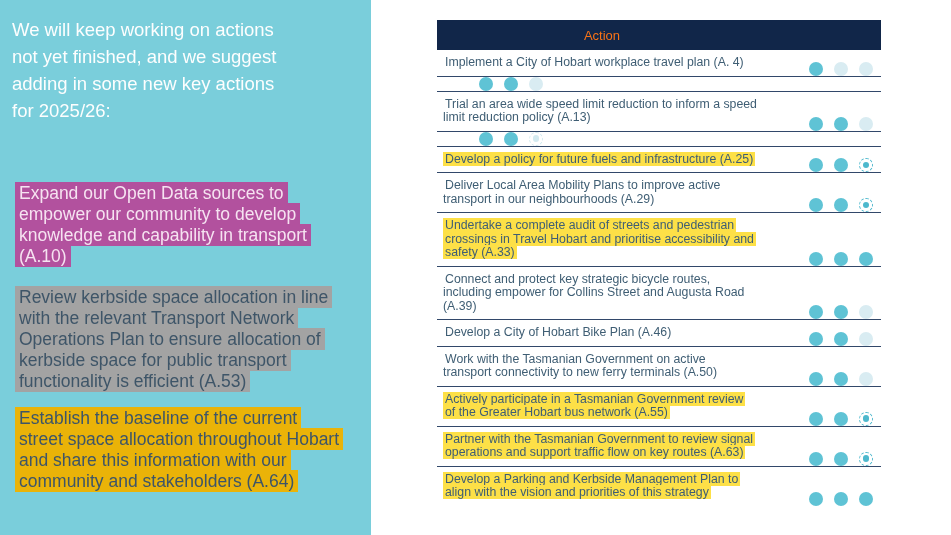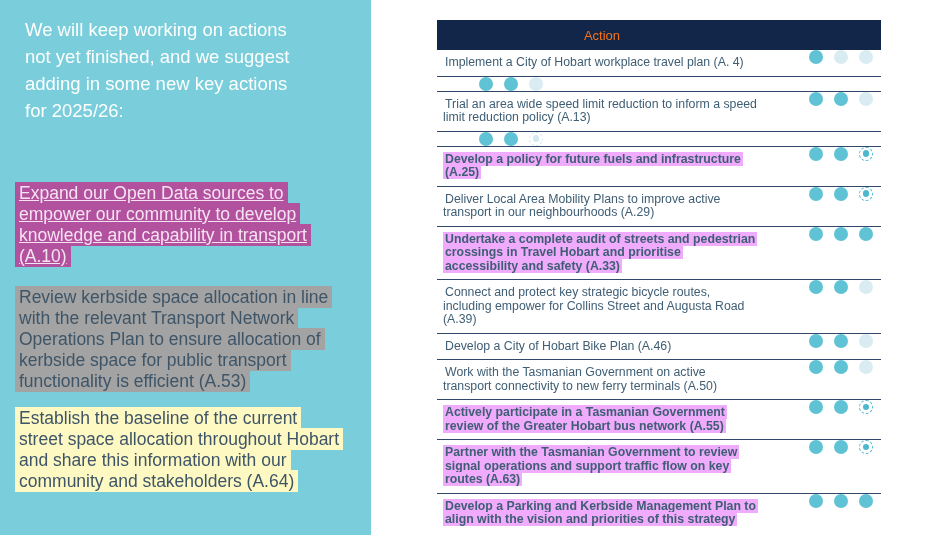--- a/index.html
+++ b/index.html
@@ -11,21 +11,21 @@
     position:relative;
   }
   .slide { position:absolute; inset:0; }
 
   
   .left-panel {
     position:absolute; left:0; top:0; width:371px; height:535px;
     background:#7acedb;
   }
   .intro {
-    position:absolute; left:25px; top:16px; width:330px;
+    position:absolute; left:12px; top:16px; width:330px;
     margin:0;
     color:#fdfefe;
     font-size:18.5px; line-height:27px;
     white-space:pre-line;
   }
   .hl-stack { position:absolute; left:15px; top:183px; width:352px; }
   .hl-block { margin:0 0 20px 0; line-height:21px; }
   .hl-block:nth-child(2) { margin-bottom:16px; }
   .hl-text {
     font-size:17.5px; line-height:21px;
@@ -46,32 +46,32 @@
     font-size:13px;
     align-items:center;
   }
   .th { text-align:center; }
   .action-head { width:330px; }
   .progress-head { width:114px; border-left:1px solid #45607f; height:20px; line-height:20px; }
 
   .trow {
     display:flex;
     border-bottom:1.5px solid #32486a;
-    align-items:flex-start;
+    align-items:flex-end;
   }
   .trow:last-child { border-bottom:none; }
   .action-cell {
     width:330px;
     padding:6px 10px 6px 6px;
     box-sizing:border-box;
     color:#3f5e74;
     font-size:12.3px; line-height:13.5px;
   }
   .action-cell .atext { padding:0 2px; }
-  .action-cell .atext.row-hl { background:#f0abfc; -webkit-box-decoration-break:clone; box-decoration-break:clone;font-weight:bold; }
+  .action-cell .atext.row-hl { background:#fde047; -webkit-box-decoration-break:clone; box-decoration-break:clone; }
   .progress-cell {
     width:114px;
     display:flex; align-items:center; justify-content:flex-end;
     gap:11px; padding-right:8px; box-sizing:border-box;
   }
   .dot {
     width:14px; height:14px; border-radius:50%;
     display:inline-block; box-sizing:border-box; flex:0 0 auto;
   }
   .dot.done    { background:#5fc3d5; }
@@ -88,30 +88,30 @@
 <body>
 
 <div class="slide">
 
   <div class="left-panel">
     <p class="intro">We will keep working on actions
 not yet finished, and we suggest
 adding in some new key actions
 for 2025/26:</p>
     <div class="hl-stack" id="highlights">
-        <div class="hl-block"><span class="hl-text" style="background: rgb(178, 81, 158); color: rgb(246, 227, 241); text-decoration: underline;">Expand our Open Data sources to
+        <div class="hl-block"><span class="hl-text" style="background: rgb(178, 81, 158); color: rgb(246, 227, 241);">Expand our Open Data sources to
 empower our community to develop
 knowledge and capability in transport
 (A.10)</span></div>
         <div class="hl-block"><span class="hl-text" style="background: #a3a3a3; color: rgb(62, 85, 104);">Review kerbside space allocation in line
 with the relevant Transport Network
 Operations Plan to ensure allocation of
 kerbside space for public transport
 functionality is efficient (A.53)</span></div>
-        <div class="hl-block"><span class="hl-text" style="background: #fef9c3; color: rgb(62, 85, 104);">Establish the baseline of the current
+        <div class="hl-block"><span class="hl-text" style="background: #eab308; color: rgb(62, 85, 104);">Establish the baseline of the current
 street space allocation throughout Hobart
 and share this information with our
 community and stakeholders (A.64)</span></div>
       </div>
   </div>
 
   <div class="action-table">
     <div class="thead">
       <div class="th action-head">Action</div>
     </div>

